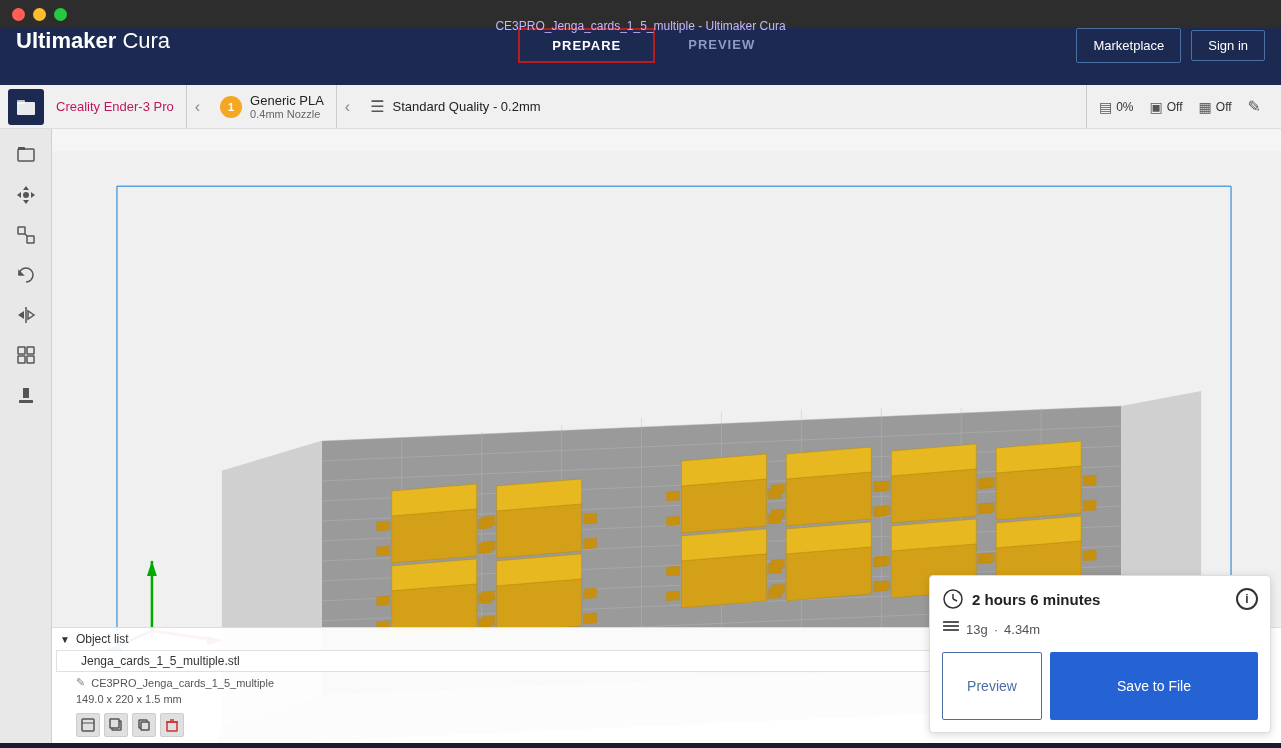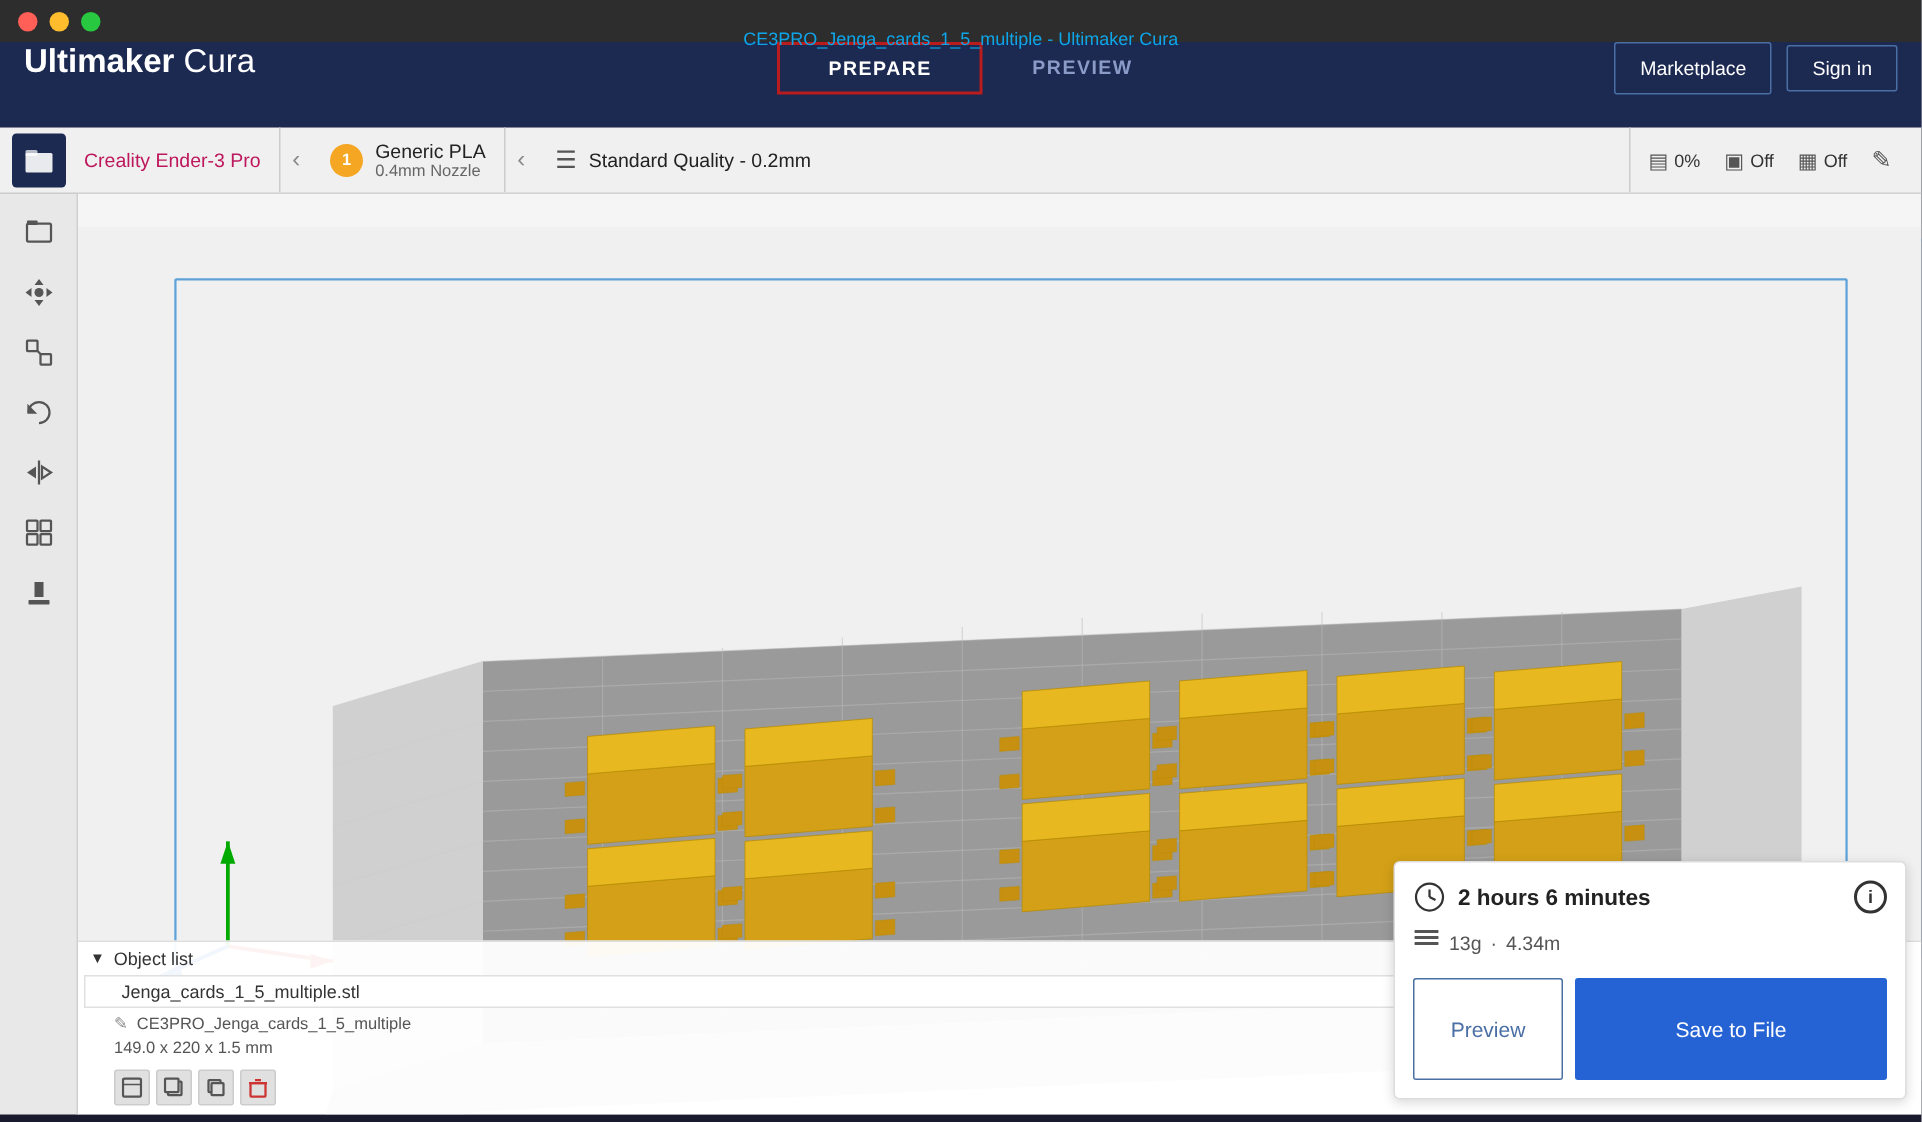--- a/index.html
+++ b/index.html
@@ -20,21 +20,21 @@
       display: flex;
       gap: 8px;
     }
     .tb-btn {
       width: 13px; height: 13px; border-radius: 50%;
     }
     .tb-close { background: #ff5f57; }
     .tb-min { background: #ffbd2e; }
     .tb-max { background: #28c840; }
     .title-bar-title {
-      color: #0ea5e9;
+      color: #c4b5fd;
       font-size: 12px;
       margin-top: 24px;
     }
 
     
     .app-header {
       background: #1c2951;
       height: 57px;
       display: flex;
       align-items: flex-start;

